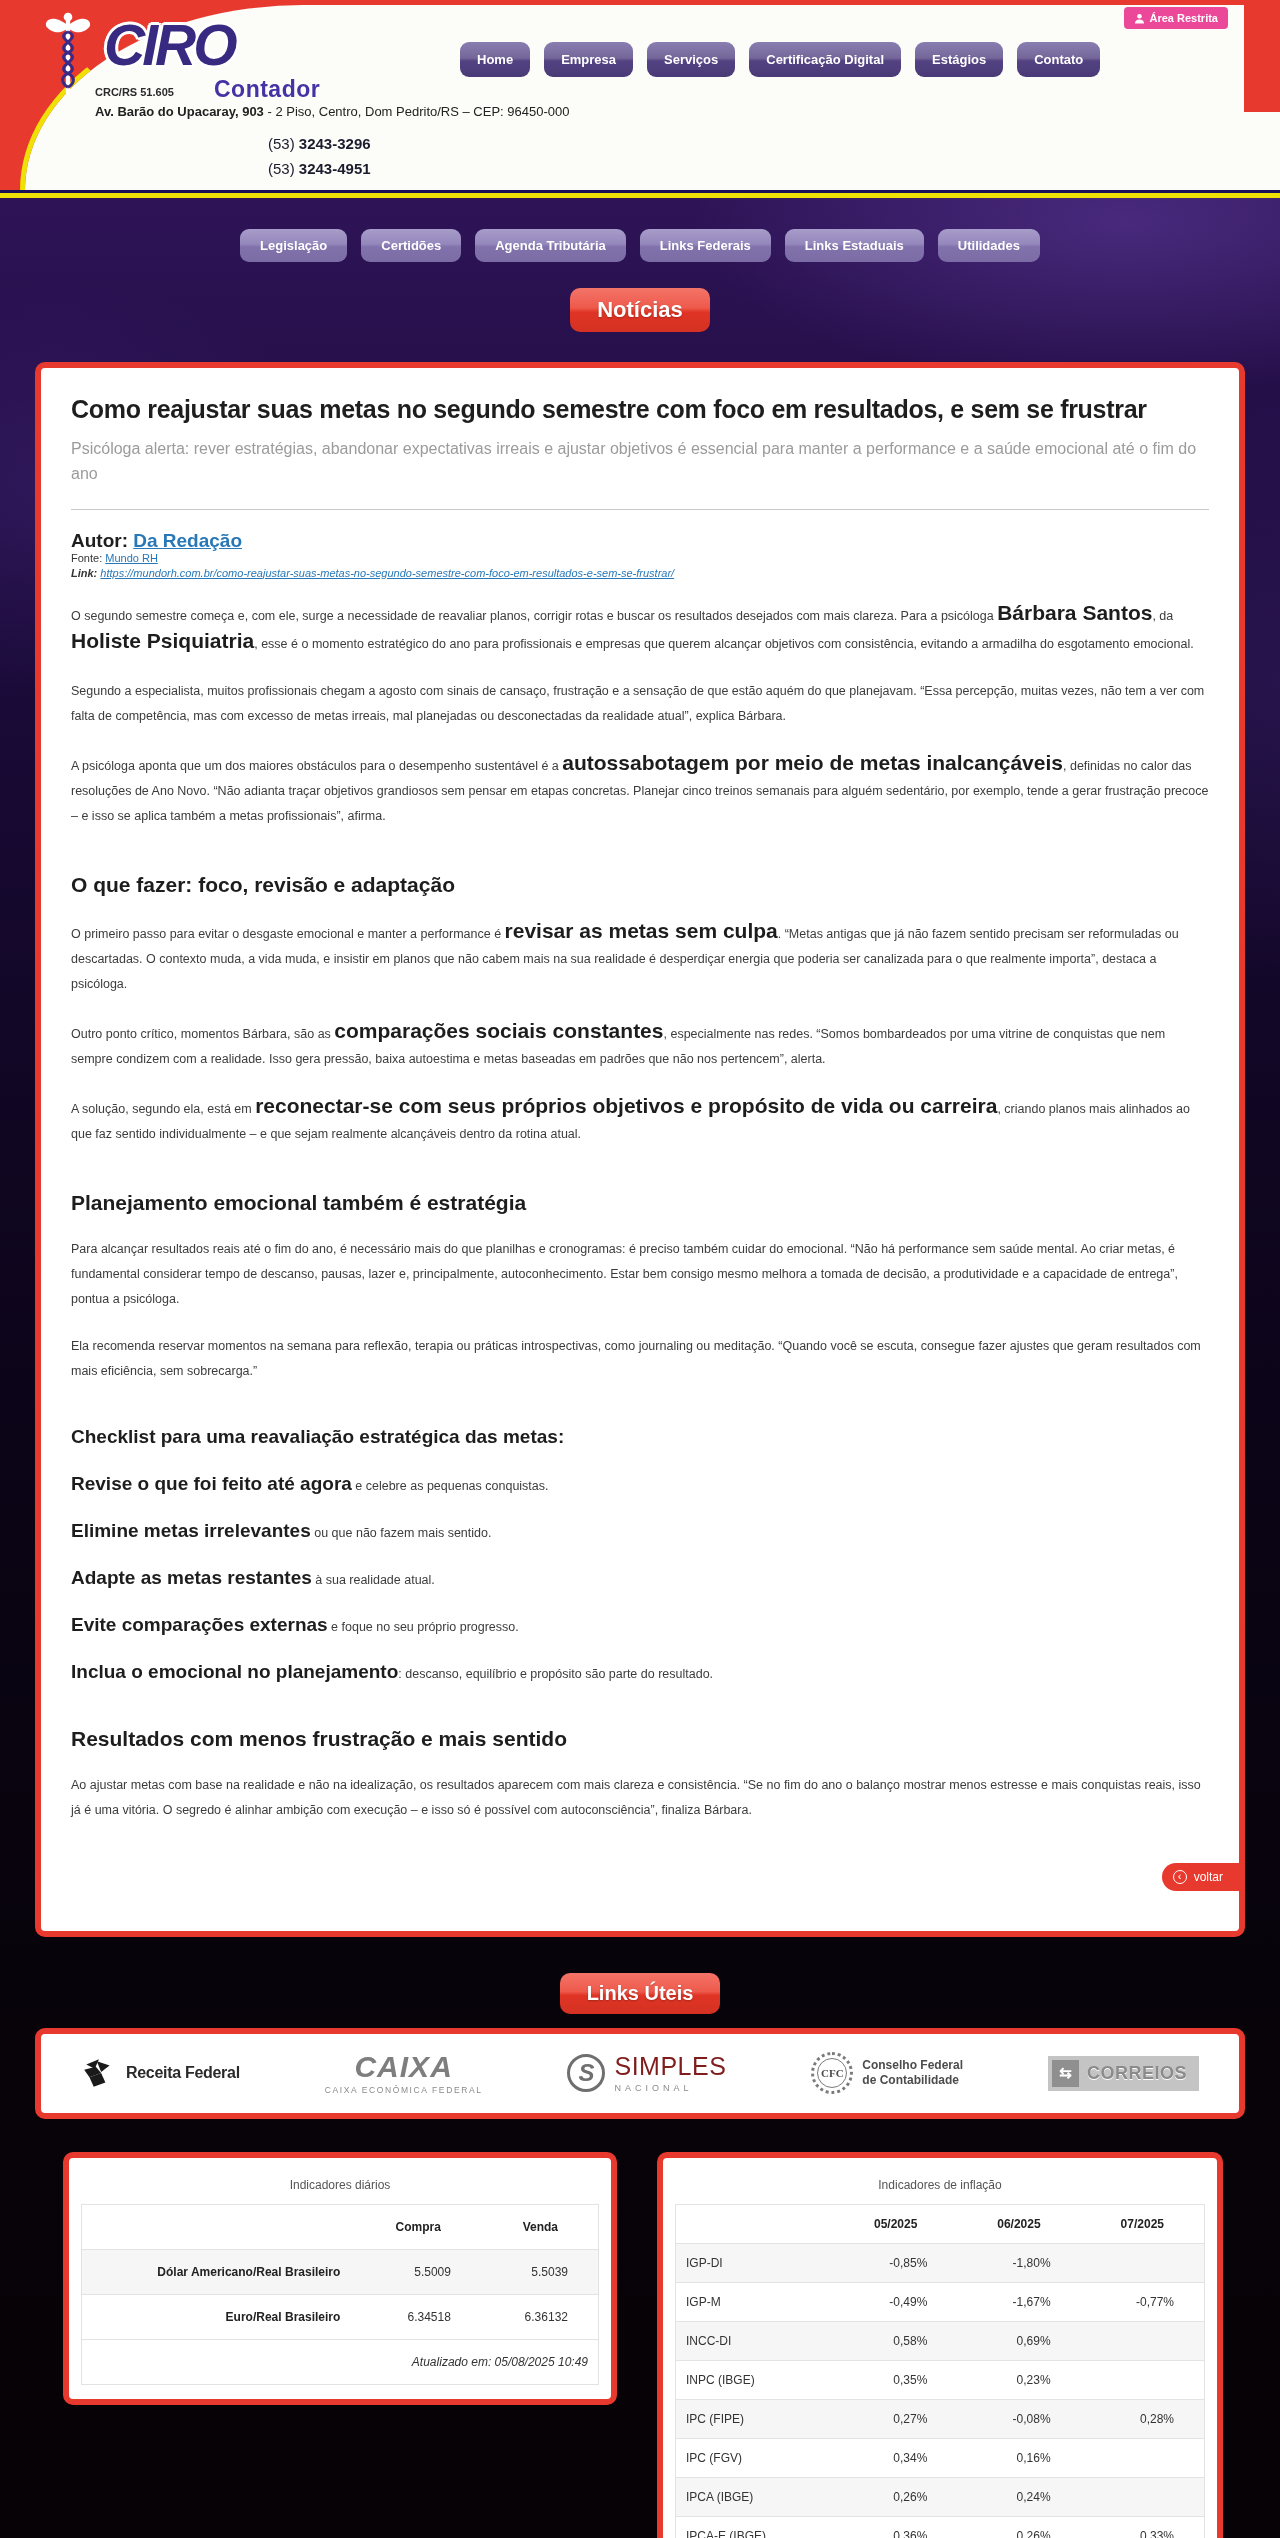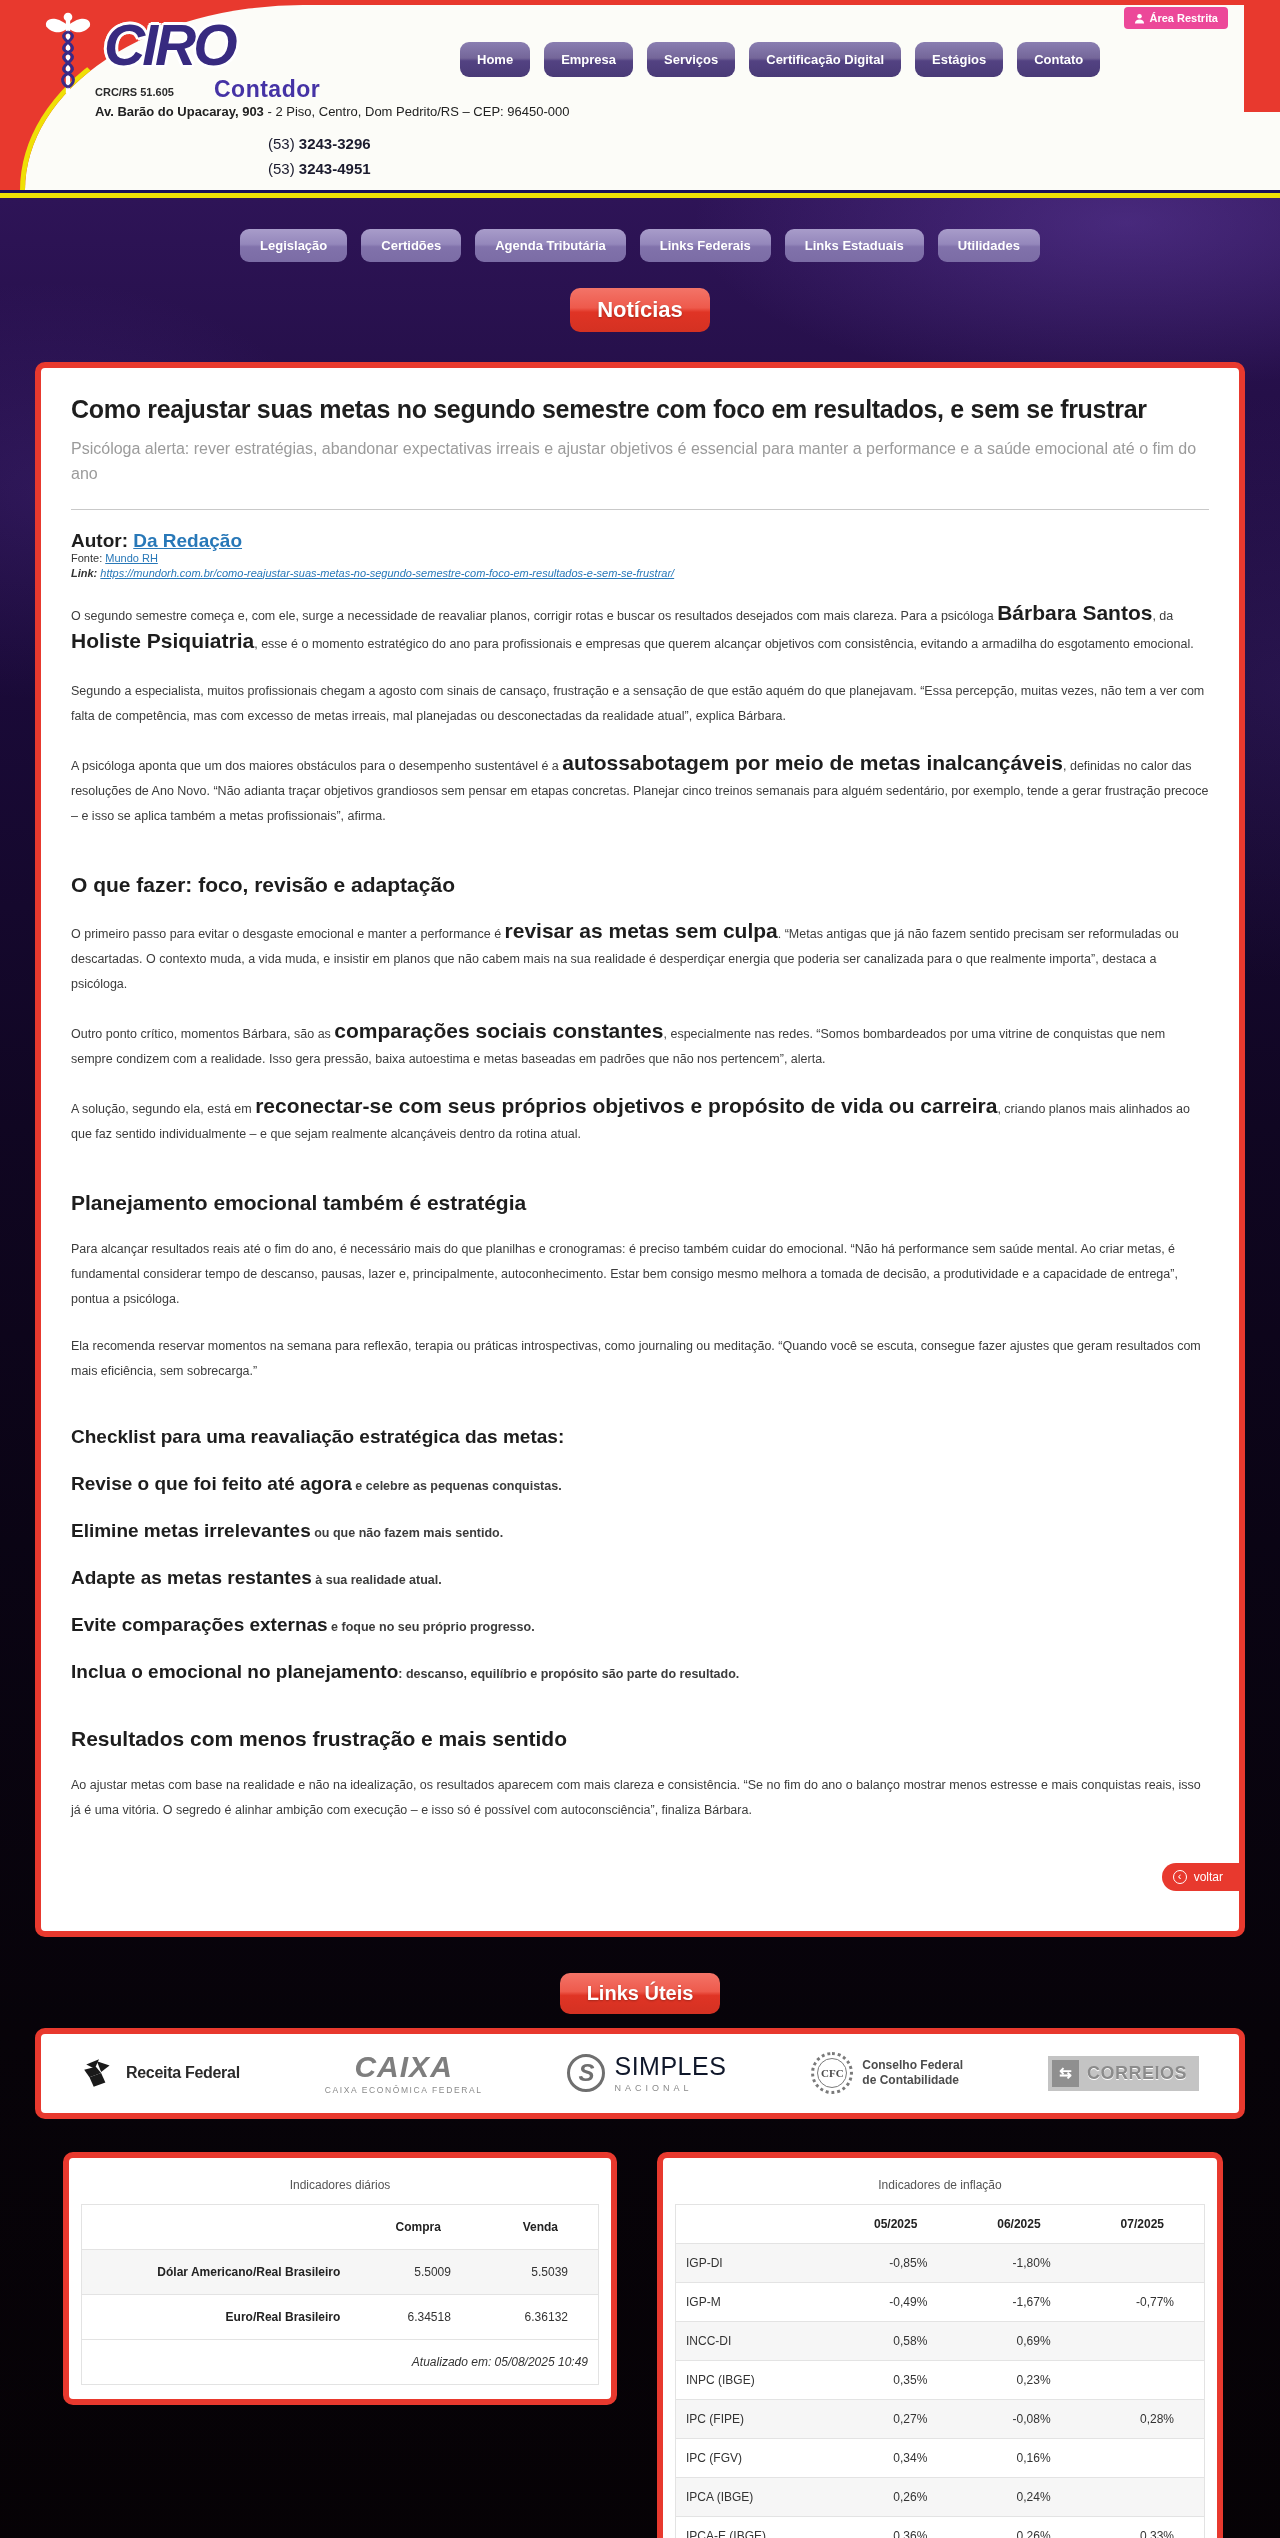--- a/index.html
+++ b/index.html
@@ -65,37 +65,37 @@
   .author-link, .fonte-link, .url-link { color:#2878b8; text-decoration:underline; cursor:pointer; }
   .fonte-row { font-size:11px; color:#333; margin-bottom:3px; }
   .link-row { font-size:11px; color:#333; font-style:italic; font-weight:bold; }
   .link-row .url-link { font-weight:normal; }
   .body-p { font-size:12.5px; color:#3c3c3c; line-height:2.0; margin:22px 0; }
   .big { font-size:21px; font-weight:bold; color:#1d1d1d; line-height:1.1; }
   .sec-h { font-size:21px; color:#1d1d1d; margin:44px 0 14px; }
   .sec-h3 { font-size:19px; color:#1d1d1d; margin:42px 0 8px; }
   .check-p { margin:25px 0; }
   .check-lead { font-size:19px; font-weight:bold; color:#1d1d1d; }
-  .check-rest { font-size:12.5px; color:#3c3c3c;font-weight:bold; }
+  .check-rest { font-size:12.5px; color:#3c3c3c; }
   .voltar-wrap { display:flex; justify-content:flex-end; margin:40px -30px 0 0; }
   .voltar { display:flex; align-items:center; gap:7px; background:#e8392e; color:#fff; border:0; cursor:pointer;
     font-family:inherit; font-size:12px; padding:7px 16px 7px 11px; border-radius:15px 0 0 15px; }
   .voltar-circle { display:inline-flex; align-items:center; justify-content:center; width:14px; height:14px;
     border:1.5px solid #fff; border-radius:50%; font-size:11px; line-height:1; padding-bottom:1px; }
 
   
   .logos-card { width:1210px; margin:14px auto 0; display:flex; align-items:center; justify-content:space-between;
     padding:18px 40px; }
   .logo-item { display:flex; align-items:center; gap:9px; cursor:pointer; }
   .rf-text { font-size:16px; font-weight:bold; color:#2a2a2a; letter-spacing:-.3px; }
   .caixa-word { font-size:30px; font-weight:900; font-style:italic; color:#7e7e7e; letter-spacing:1px; line-height:1; }
   .caixa-sub { font-size:8.5px; color:#8a8a8a; letter-spacing:1.6px; margin-top:3px; }
   .simples-circle { display:inline-flex; align-items:center; justify-content:center; width:38px; height:38px;
     border:3px solid #6f6f6f; border-radius:50%; font-size:24px; font-weight:bold; font-style:italic; color:#6f6f6f; }
-  .simples-word { font-size:25px; color:#0f172a; letter-spacing:.5px; line-height:1; }
+  .simples-word { font-size:25px; color:#7f1d1d; letter-spacing:.5px; line-height:1; }
   .simples-sub { font-size:9px; color:#8a8a8a; letter-spacing:4px; margin-top:4px; }
   .cfc-seal { display:inline-flex; align-items:center; justify-content:center; width:42px; height:42px;
     border:3px dotted #7a7a7a; border-radius:50%; }
   .cfc-inner { display:inline-flex; align-items:center; justify-content:center; width:30px; height:30px;
     border:1px solid #7a7a7a; border-radius:50%; font-family:"Liberation Serif", serif;
     font-size:11px; font-weight:bold; color:#4c4c4c; }
   .cfc-text { font-size:12px; color:#4c4c4c; font-weight:bold; line-height:1.25; }
   .correios-box { display:flex; align-items:center; gap:8px; background:#c4c4c4; padding:4px 12px 4px 4px; }
   .correios-icon { display:inline-flex; align-items:center; justify-content:center; width:27px; height:27px;
     background:#8f8f8f; color:#fff; font-size:15px; font-weight:bold; }

